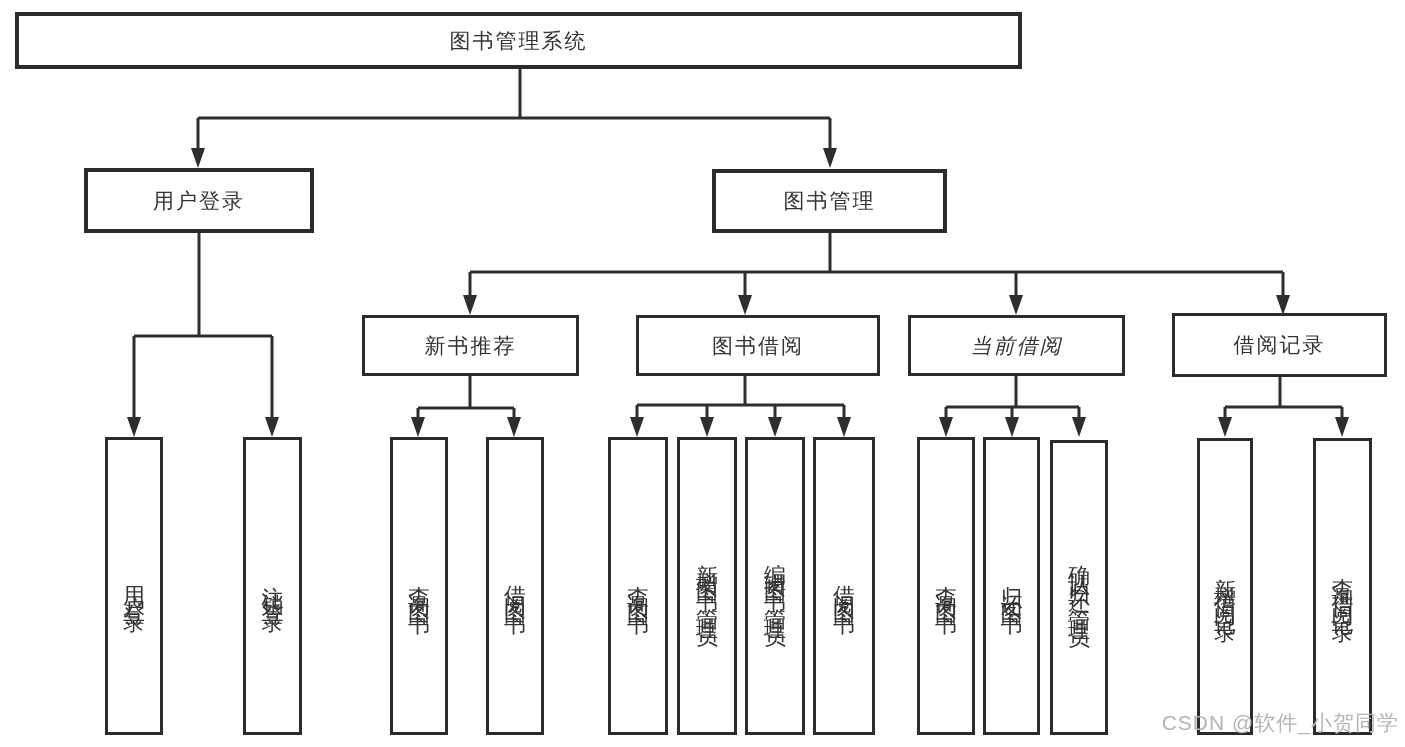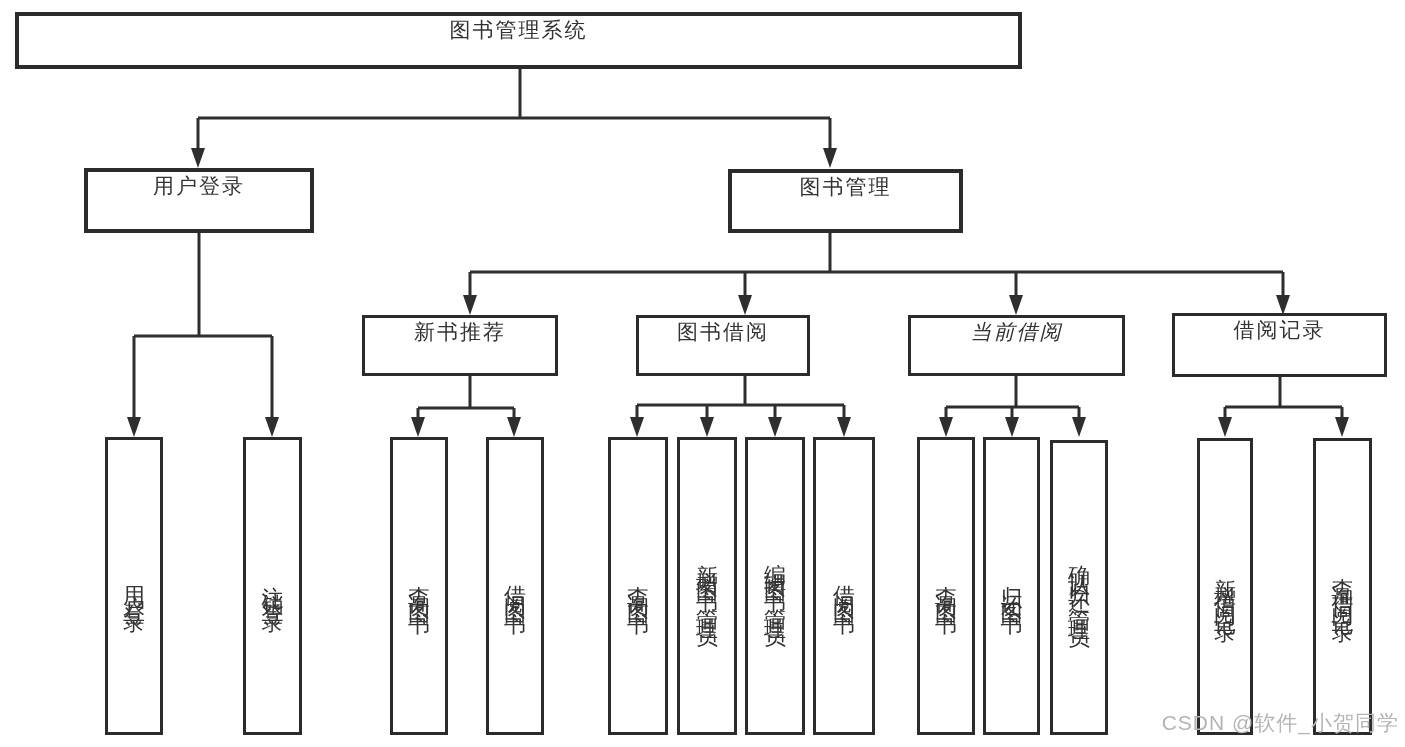--- a/index.html
+++ b/index.html
@@ -10,21 +10,21 @@
     background:#ffffff;
     font-family:"Liberation Sans","DejaVu Sans",sans-serif;
     overflow:hidden;
   }
   .connectors{position:absolute;left:0;top:0;z-index:0;}
   .connectors path{fill:none;stroke:#2e2e2e;stroke-width:3;}
   .connectors polygon{fill:#2e2e2e;stroke:none;}
   .hbox{
     position:absolute;box-sizing:border-box;z-index:1;
     background:#ffffff;border:3px solid #2b2b2b;
-    display:flex;justify-content:center;
+    display:flex;align-items:center;justify-content:center;
     color:#333333;font-size:21px;letter-spacing:2px;
   }
   .hbox.thick{border-width:4px;}
   .vbox{
     position:absolute;box-sizing:border-box;z-index:1;
     background:#ffffff;border:3px solid #2b2b2b;
     display:flex;align-items:center;justify-content:center;
   }
   .vtext{
     writing-mode:vertical-rl;text-orientation:mixed;
@@ -77,28 +77,28 @@
     <polygon points="1335,417 1349,417 1342,437"></polygon>
   </svg>
 
   <div class="hbox thick" style="left:15px;top:12px;width:1007px;height:57px;">
     <span>图书管理系统</span>
   </div>
 
   <div class="hbox thick" style="left:84px;top:168px;width:230px;height:65px;">
     <span>用户登录</span>
   </div>
-  <div class="hbox thick" style="left:712px;top:169px;width:235px;height:64px;margin-left:16px;">
+  <div class="hbox thick" style="left:712px;top:169px;width:235px;height:64px;">
     <span>图书管理</span>
   </div>
 
-  <div class="hbox" style="left:362px;top:315px;width:196px;height:61px;">
+  <div class="hbox" style="left:362px;top:315px;width:217px;height:61px;">
     <span>新书推荐</span>
   </div>
-  <div class="hbox" style="left:636px;top:315px;width:174px;height:61px;">
+  <div class="hbox" style="left:636px;top:315px;width:244px;height:61px;">
     <span>图书借阅</span>
   </div>
   <div class="hbox" style="left:908px;top:315px;width:217px;height:61px;font-style:italic;">
     <span>当前借阅</span>
   </div>
   <div class="hbox" style="left:1172px;top:313px;width:215px;height:64px;">
     <span>借阅记录</span>
   </div>
 
   <div class="vbox" style="left:105px;top:437px;width:58px;height:298px;">

